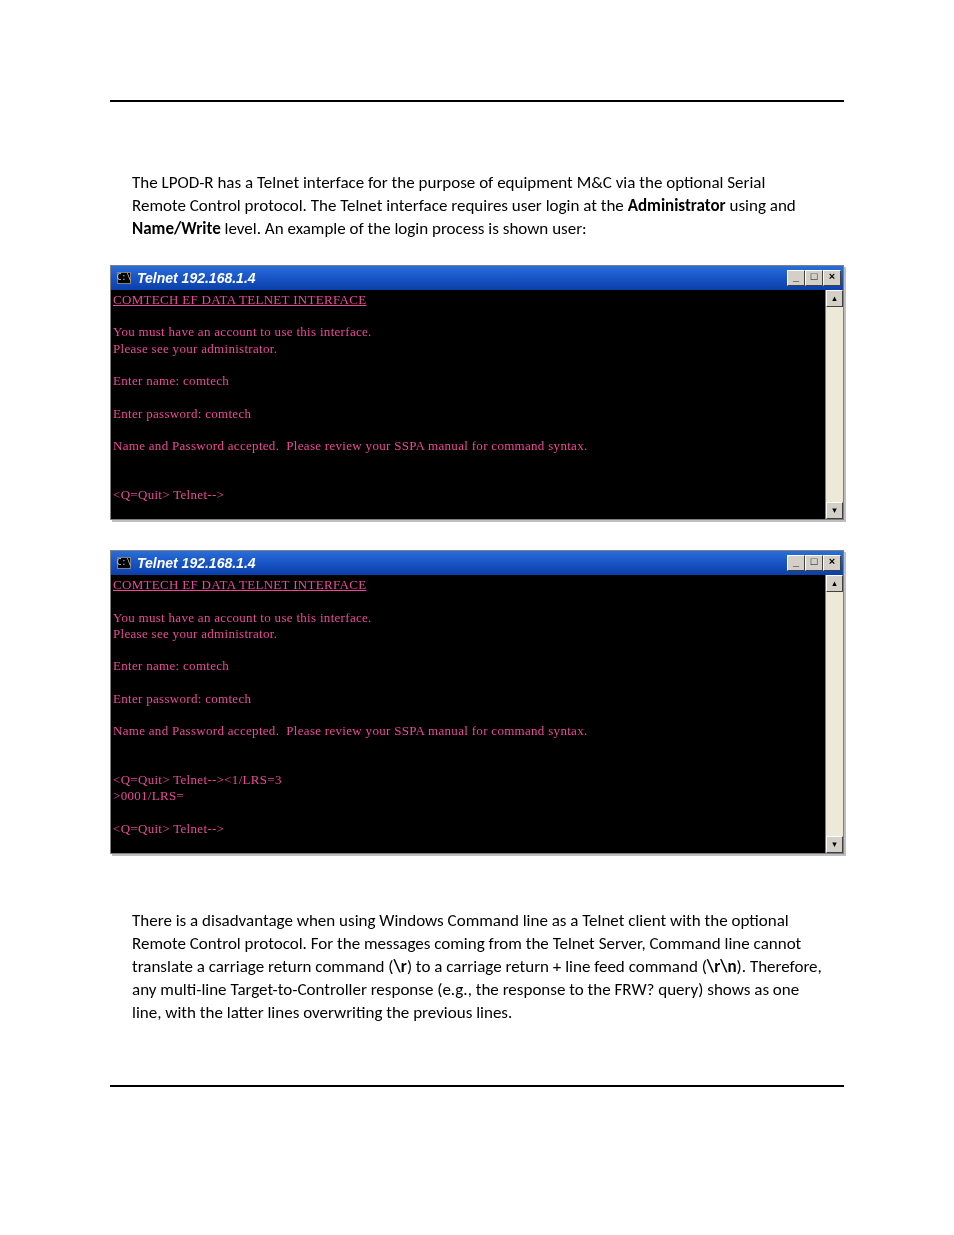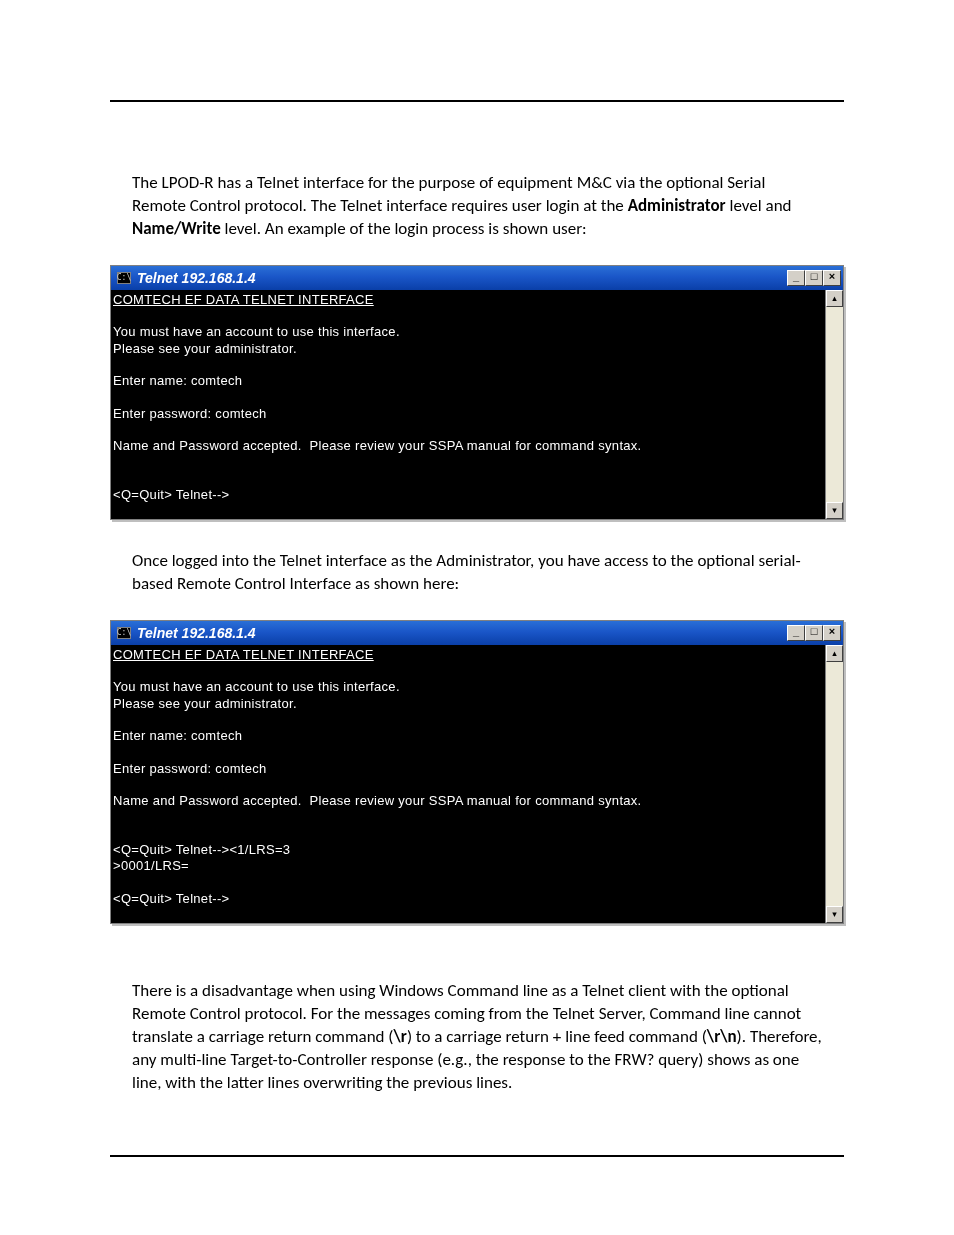--- a/index.html
+++ b/index.html
@@ -92,22 +92,22 @@
     cursor: default;
   }
   .winbtn .glyph { display:block; transform: translateY(-1px); font-weight:700; }
   .telnet-client {
     display: flex;
     background: #fff;
   }
   .console {
     flex: 1;
     background: #000;
-    color: #ffffff;
-    font-family: Liberation Sans, sans-serif;
+    color: #ec4899;
+    font-family: Liberation Serif, serif;
     font-size: 13px;
     line-height: 1.25;
     padding: 2px 4px 16px 2px;
     white-space: pre;
     letter-spacing: 0.3px;
   }
   .console .hdr { text-decoration: underline; }
   .vscroll {
     width: 18px;
     background: #ece9d8;
@@ -133,21 +133,21 @@
   }
 </style>
 </head>
 <body>
 
 <div class="page">
   <div class="rule-top"></div>
 
 
   <p class="body-text">
-    <span>The LPOD-R has a Telnet interface for the purpose of equipment M&amp;C via the optional Serial Remote Control protocol. The Telnet interface requires user login at the </span><b>Administrator</b><span> level and </span><b>Name/Write</b><span> level. An example of the login process is shown user:</span>
+    <span>The LPOD-R has a Telnet interface for the purpose of equipment M&amp;C via the optional Serial Remote Control protocol. The Telnet interface requires user login at the </span><b>Administrator</b><span> using and </span><b>Name/Write</b><span> level. An example of the login process is shown user:</span>
   </p>
 
   <div class="telnet-window">
     <div class="titlebar">
       <div class="titlebar-sysicon">
           <span>C:\</span>
         </div>
       <div class="titlebar-text">Telnet 192.168.1.4</div>
       <div class="titlebar-buttons">
         <div class="winbtn">
@@ -175,21 +175,20 @@
 
 
 &lt;Q=Quit&gt; Telnet--&gt;</div>
       <div class="vscroll">
         <div class="sbtn">▴</div>
         <div class="sbtn">▾</div>
       </div>
     </div>
   </div>
 
-  <p class="body-text">Once logged into the Telnet interface as the Administrator, you have access to the optional serial-based Remote Control Interface as shown here:</p>
 
   <div class="telnet-window">
     <div class="titlebar">
       <div class="titlebar-sysicon">
           <span>C:\</span>
         </div>
       <div class="titlebar-text">Telnet 192.168.1.4</div>
       <div class="titlebar-buttons">
         <div class="winbtn">
             <span class="glyph">_</span>

